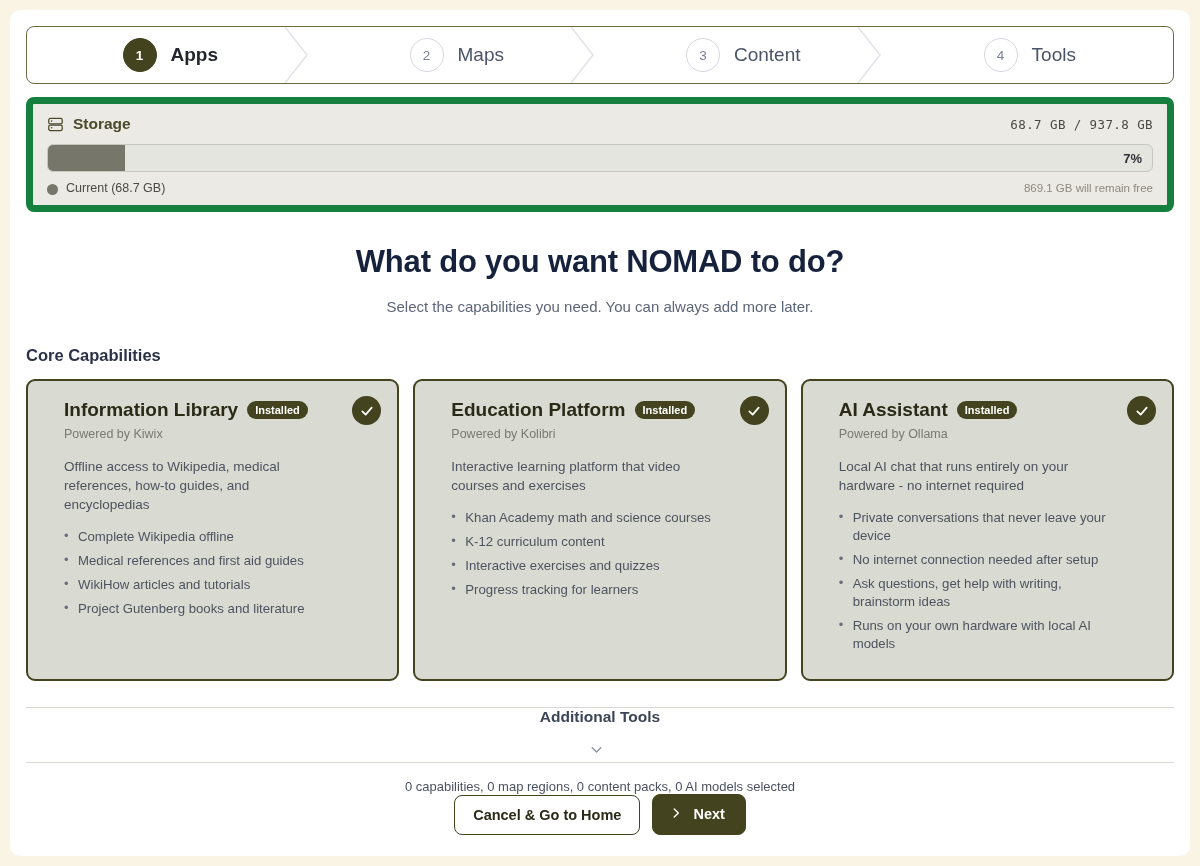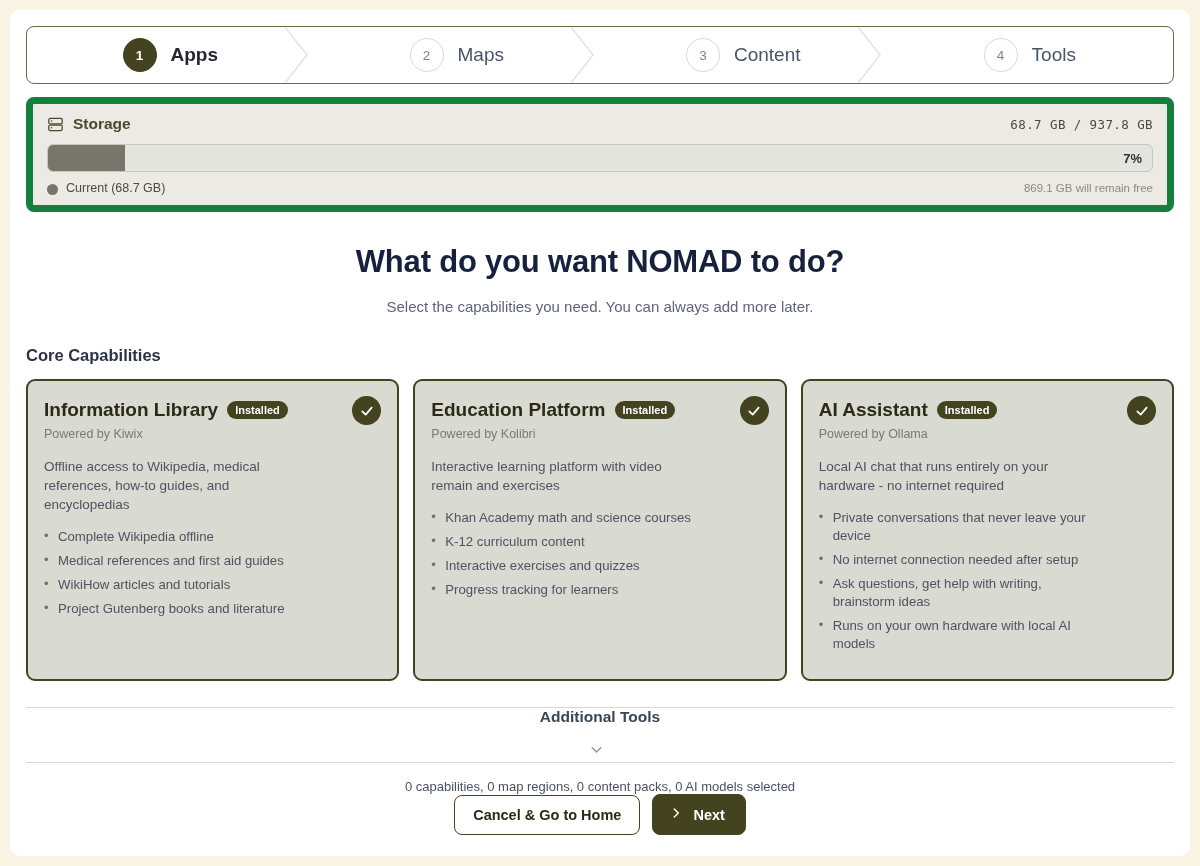--- a/index.html
+++ b/index.html
@@ -144,21 +144,21 @@
     margin-top: 14px;
     display: grid;
     grid-template-columns: repeat(3, 1fr);
     gap: 14px;
   }
   .card {
     position: relative;
     background: #d9dad1;
     border: 2px solid #43431f;
     border-radius: 9px;
-    padding: 18px 18px 16px 16px;
+    padding: 18px 18px 16px 36px;
     min-height: 302px;
   }
   .card-titlerow {
     display: flex; align-items: center; gap: 9px;
     padding-right: 42px;
     flex-wrap: wrap;
   }
   .card-title {
     font-size: 19px; font-weight: bold; color: #2a2a17;
   }
@@ -242,21 +242,21 @@
   }
   .btn-primary {
     background: #43431f;
     border: 1.5px solid #43431f;
     border-radius: 8px;
     color: #ffffff;
     font-size: 14.5px;
     font-weight: bold;
     padding: 11px 20px 11px 16px;
     cursor: pointer;
-    display: flex; align-items: center; gap: 10px;
+    display: flex; gap: 10px;
     font-family: "Liberation Sans", sans-serif;
   }
 </style>
 </head>
 <body>
 
 <div id="app">
 
   <div class="stepper">
 
@@ -344,21 +344,21 @@
         </svg>
       </div>
     </div>
 
     <div class="card">
       <div class="card-titlerow">
         <span class="card-title">Education Platform</span>
         <span class="badge">Installed</span>
       </div>
       <div class="powered">Powered by Kolibri</div>
-      <div class="card-desc">Interactive learning platform with video remain and exercises</div>
+      <div class="card-desc">Interactive learning platform that video courses and exercises</div>
       <ul class="feat-list">
         <li>Khan Academy math and science courses</li>
         <li>K-12 curriculum content</li>
         <li>Interactive exercises and quizzes</li>
         <li>Progress tracking for learners</li>
       </ul>
       <div class="check">
         <svg width="16" height="16" viewBox="0 0 24 24">
           <path d="M5 12.5 L10 17.5 L19 7" fill="none" stroke="#ffffff" stroke-width="2.6" stroke-linecap="round" stroke-linejoin="round"></path>
         </svg>

